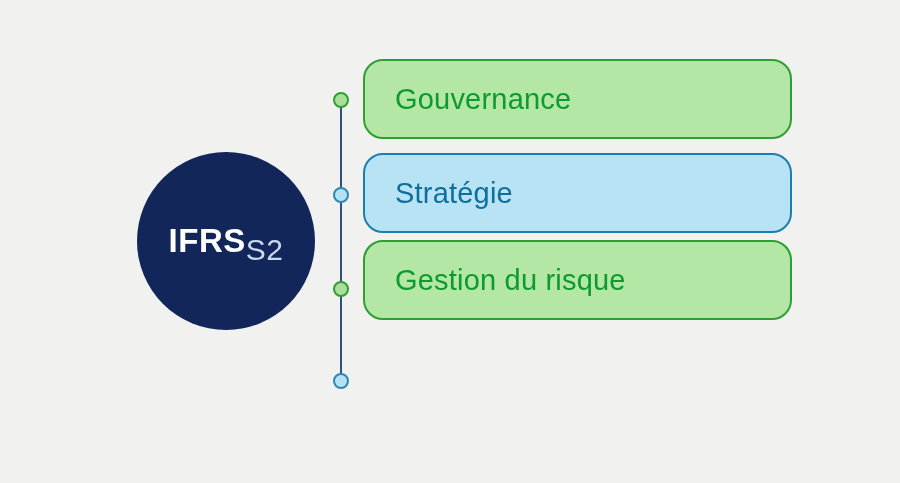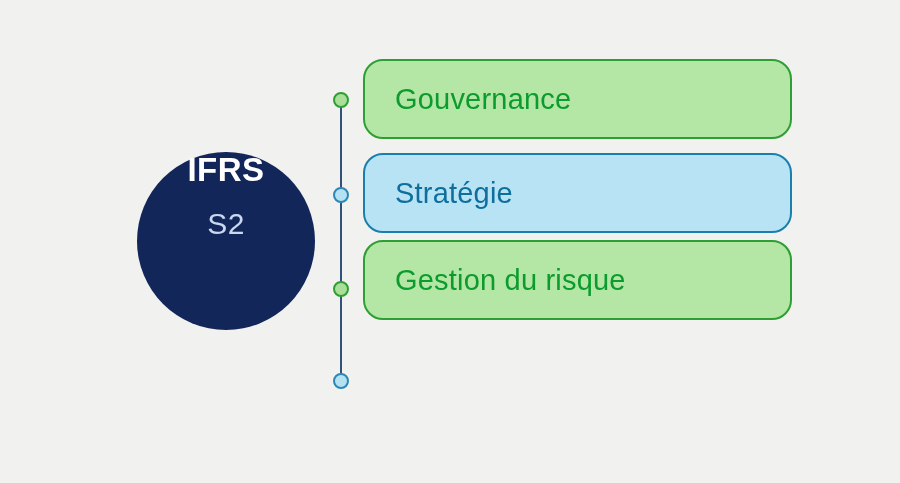--- a/index.html
+++ b/index.html
@@ -17,23 +17,23 @@
   
   .hub{
     position:absolute;
     left:137px;
     top:152px;
     width:178px;
     height:178px;
     border-radius:50%;
     background:var(--hub-fill,#12265a);
     display:flex;
-    flex-direction:column;
+    flex-direction:row;
     align-items:center;
-    justify-content:flex-start;
+    justify-content:center;
     line-height:1.12;
   }
   .hub-line1{
     color:var(--hub-text1,#ffffff);
     font-size:33px;
     font-weight:700;
     letter-spacing:.5px;
   }
   .hub-line2{
     color:var(--hub-text2,#c9d8ef);

